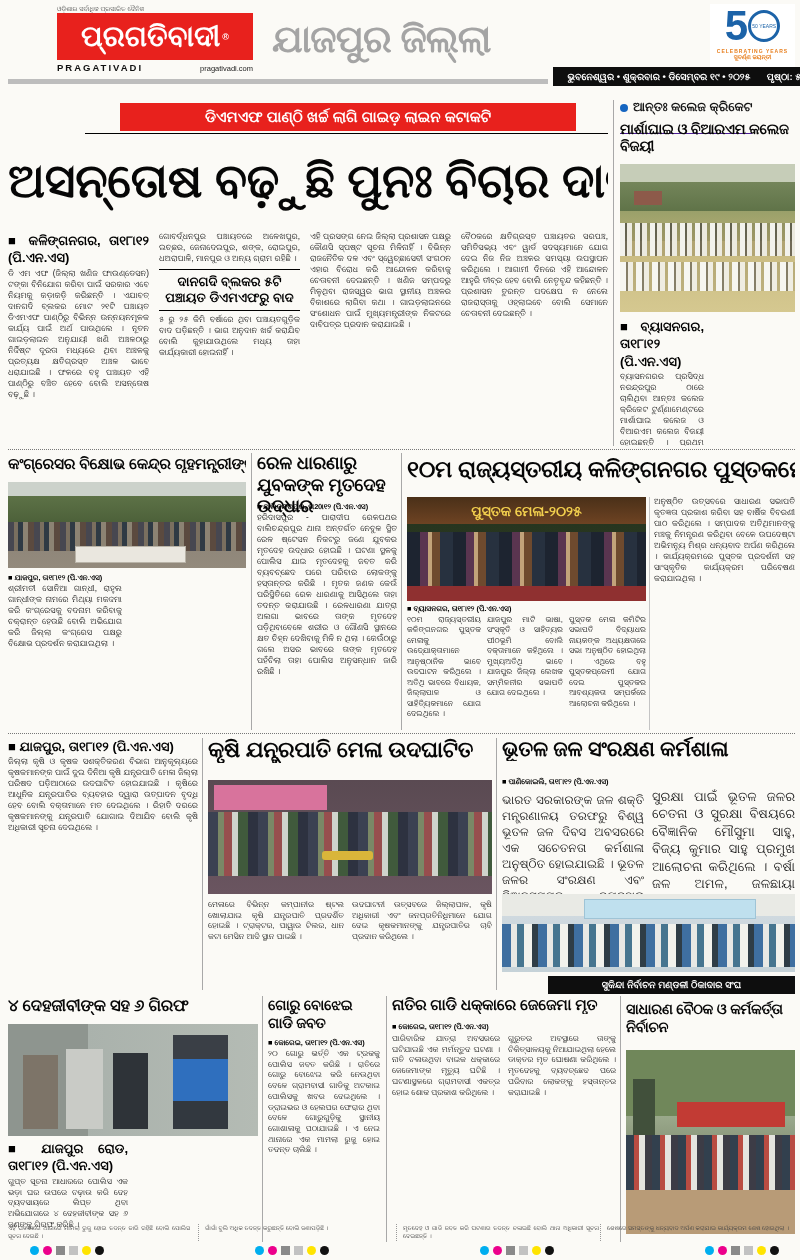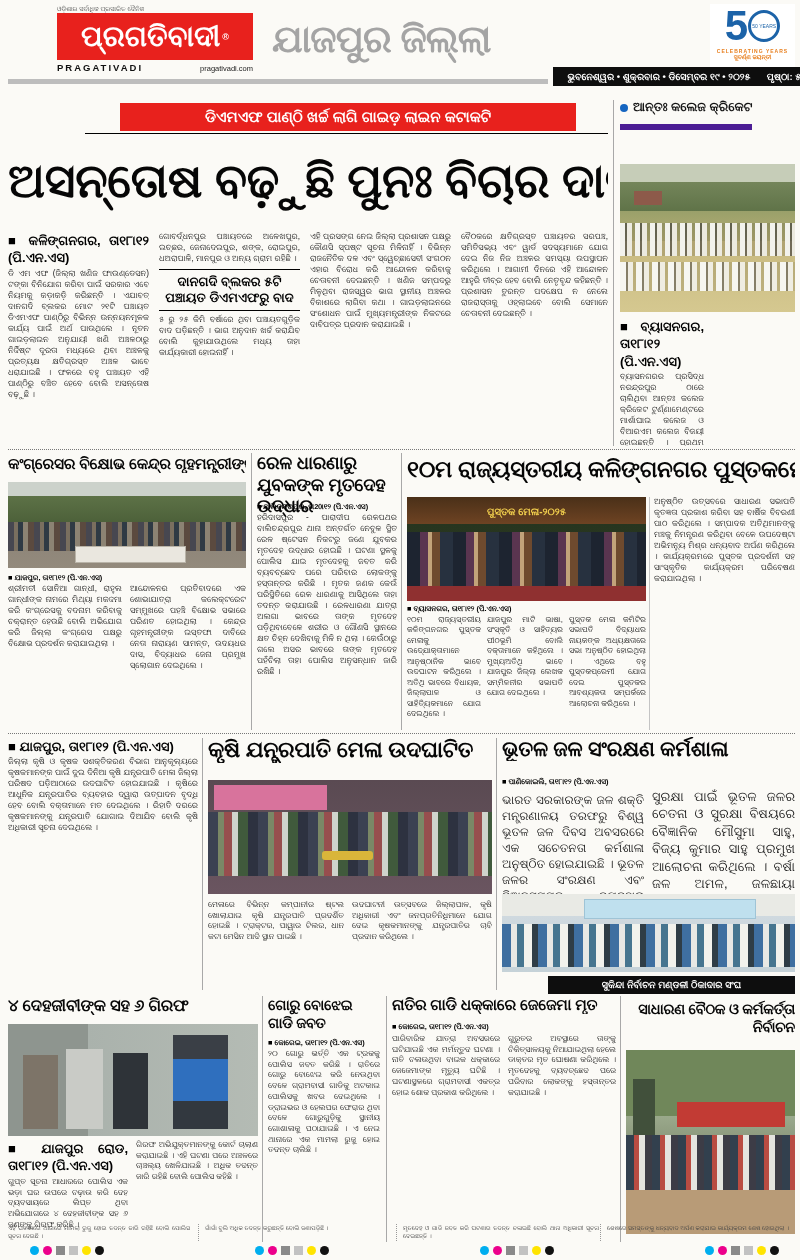--- a/index.html
+++ b/index.html
@@ -33,21 +33,21 @@
   .gray-rule{position:absolute;left:8px;top:79px;width:540px;height:5px;background:#bdbdbd;}
   .blackbox{position:absolute;height:19px;background:#0e0e0e;color:#fff;font-size:9.5px;font-weight:bold;
             display:flex;align-items:center;justify-content:center;}
   
   .kicker-red{position:absolute;left:120px;top:103px;width:456px;height:28px;background:#e8211d;color:#fff;
               font-weight:bold;font-size:15px;display:flex;align-items:center;justify-content:center;}
   .rule-thin{position:absolute;height:1px;background:#000;}
   .main-headline{left:8px;top:136px;width:600px;height:90px;font-size:47px;line-height:90px;text-align:center;}
   .inset{border-top:1.5px solid #000;border-bottom:1.5px solid #000;font-weight:bold;font-size:13px;
          line-height:1.25;text-align:center;padding:4px 0;margin:4px 0;color:#000;}
-  .ckicker{position:absolute;left:620px;top:100px;display:flex;align-items:center;border-bottom:6px solid #4c1d95;padding-bottom:9px;}
+  .ckicker{position:absolute;left:620px;top:100px;display:flex;align-items:center;border-bottom:1px solid #4c1d95;padding-bottom:18px;}
   .ckicker .dot{width:8px;height:8px;border-radius:50%;background:#1565c0;margin-right:5px;}
   .ckicker .txt{font-size:12.5px;font-weight:bold;}
   .kbar{position:absolute;background:#0e0e0e;color:#fff;font-weight:bold;display:flex;align-items:center;justify-content:center;}
   
   .snip{position:absolute;top:1224px;height:17px;font-size:6px;line-height:1.35;color:#444;overflow:hidden;text-align:justify;}
   .regrow{position:absolute;top:1246px;display:flex;gap:4px;align-items:center;}
   .regrow .c{width:9px;height:9px;border-radius:50%;}
   .regrow .s{width:9px;height:9px;}
 </style>
 </head>
@@ -94,20 +94,21 @@
   </div>
   <div class="col" style="left:310px;top:232px;width:141px;height:212px;">ଏହି ପ୍ରସଙ୍ଗ ନେଇ ଜିଲ୍ଲା ପ୍ରଶାସନ ପକ୍ଷରୁ କୌଣସି ସ୍ପଷ୍ଟ ସୂଚନା ମିଳିନାହିଁ । ବିଭିନ୍ନ ରାଜନୈତିକ ଦଳ ଏବଂ ସ୍ୱେଚ୍ଛାସେବୀ ସଂଗଠନ ଏହାର ବିରୋଧ କରି ଆନ୍ଦୋଳନ କରିବାକୁ ଚେତାବନୀ ଦେଇଛନ୍ତି । ଖଣିଜ ସମ୍ପଦରୁ ମିଳୁଥିବା ରାଜସ୍ୱର ଭାଗ ସ୍ଥାନୀୟ ଅଞ୍ଚଳର ବିକାଶରେ ଲାଗିବା କଥା । ଗାଇଡ଼ଲାଇନରେ ସଂଶୋଧନ ପାଇଁ ମୁଖ୍ୟମନ୍ତ୍ରୀଙ୍କ ନିକଟରେ ଦାବିପତ୍ର ପ୍ରଦାନ କରାଯାଇଛି ।</div>
   <div class="col" style="left:461px;top:232px;width:147px;height:212px;">ବୈଠକରେ କ୍ଷତିଗ୍ରସ୍ତ ପଞ୍ଚାୟତର ସରପଞ୍ଚ, ସମିତିସଭ୍ୟ ଏବଂ ୱାର୍ଡ ସଦସ୍ୟମାନେ ଯୋଗ ଦେଇ ନିଜ ନିଜ ଅଞ୍ଚଳର ସମସ୍ୟା ଉପସ୍ଥାପନ କରିଥିଲେ । ଆଗାମୀ ଦିନରେ ଏହି ଆନ୍ଦୋଳନ ଆହୁରି ତୀବ୍ର ହେବ ବୋଲି ନେତୃବୃନ୍ଦ କହିଛନ୍ତି । ପ୍ରଶାସନ ତୁରନ୍ତ ପଦକ୍ଷେପ ନ ନେଲେ ରାଜରାସ୍ତାକୁ ଓହ୍ଲାଇବେ ବୋଲି ସେମାନେ ଚେତାବନୀ ଦେଇଛନ୍ତି ।</div>
 
   <div class="vline" style="left:613px;top:100px;height:346px;"></div>
 
   <div class="ckicker">
     <span class="dot"></span>
     <span class="txt">ଆନ୍ତଃ କଲେଜ କ୍ରିକେଟ</span>
   </div>
+  <div class="hl" style="left:620px;top:121px;width:175px;font-size:14.5px;line-height:1.2;">ମାର୍ଶାଘାଇ ଓ ବିଆରଏମ କଲେଜ ବିଜୟୀ</div>
 
   <div class="photo" style="left:620px;top:164px;width:175px;height:148px;background:linear-gradient(180deg,#c6cdb8 0%,#c6cdb8 12%,#74855a 12%,#5f7348 32%,#9aa06a 32%,#b5ad74 52%,#c8ba80 52%,#d5c890 100%);">
     <div class="pband" style="top:18%;height:10%;left:8%;width:16%;background:#8d5a4a;"></div>
     <div class="pband" style="top:40%;height:22%;background:repeating-linear-gradient(90deg,#f2f2ec 0 5px,rgba(40,40,50,0.55) 5px 7px,#eceadf 7px 12px,rgba(0,0,0,0.12) 12px 15px);"></div>
     <div class="pband" style="top:66%;height:20%;background:repeating-linear-gradient(90deg,#f6f6f0 0 6px,rgba(60,60,70,0.5) 6px 8px,#efede2 8px 13px,rgba(0,0,0,0.1) 13px 16px);"></div>
   </div>
 
   <div class="col" style="left:620px;top:318px;width:84px;height:128px;">
     <div class="by">■ ବ୍ୟାସନଗର, ତା୧୮ା୧୨ (ପି.ଏନ.ଏସ)</div>
     <span>ବ୍ୟାସନଗରର ପ୍ରସିଦ୍ଧ ନରନ୍ଦ୍ରପୁର ଠାରେ ଚାଲିଥିବା ଆନ୍ତଃ କଲେଜ କ୍ରିକେଟ ଟୁର୍ଣ୍ଣାମେଣ୍ଟରେ ମାର୍ଶାଘାଇ କଲେଜ ଓ ବିଆରଏମ କଲେଜ ବିଜୟୀ ହୋଇଛନ୍ତି । ପ୍ରଥମ ମ୍ୟାଚରେ ମାର୍ଶାଘାଇ କଲେଜ ଟସ୍ ଜିତି ପ୍ରଥମେ ବ୍ୟାଟିଂ କରିଥିଲା ।</span>
@@ -115,33 +116,32 @@
 
   <div class="dotline" style="left:8px;top:449px;width:787px;"></div>
 
   <div class="hl nowrap" style="left:8px;top:455px;width:238px;font-size:15.5px;">କଂଗ୍ରେସର ବିକ୍ଷୋଭ କେନ୍ଦ୍ର ଗୃହମନ୍ତ୍ରୀଙ୍କ ଇସ୍ତଫା ଦାବି</div>
   <div class="photo" style="left:8px;top:482px;width:238px;height:86px;background:linear-gradient(180deg,#ccd2cb 0%,#ccd2cb 16%,#5d7247 16%,#4c6039 48%,#8a8277 48%,#938a7c 100%);">
     <div class="pband" style="top:46%;height:34%;background:repeating-linear-gradient(90deg,#474750 0 6px,#7a6f5f 6px 10px,#2f3a44 10px 15px,#8c8373 15px 20px,#5b4a3f 20px 26px);"></div>
     <div class="pband" style="left:28%;width:46%;top:74%;height:18%;background:#eae7df;border:1px solid #b9b4a8;"></div>
   </div>
   <div class="by-abs" style="left:8px;top:573px;">■ ଯାଜପୁର, ତା୧୮ା୧୨ (ପି.ଏନ.ଏସ)</div>
   <div class="col" style="left:8px;top:584px;width:114px;height:146px;">ଶ୍ରୀମତୀ ସୋନିଆ ଗାନ୍ଧୀ, ରାହୁଲ ଗାନ୍ଧୀଙ୍କ ନାମରେ ମିଥ୍ୟା ମକଦ୍ଦମା କରି କଂଗ୍ରେସକୁ ବଦନାମ କରିବାକୁ ଚକ୍ରାନ୍ତ ହେଉଛି ବୋଲି ଅଭିଯୋଗ କରି ଜିଲ୍ଲା କଂଗ୍ରେସ ପକ୍ଷରୁ ବିକ୍ଷୋଭ ପ୍ରଦର୍ଶନ କରାଯାଇଥିଲା ।</div>
-  <div class="col" style="left:130px;top:584px;width:116px;height:146px;">ଆନ୍ଦୋଳନର ପ୍ରତିବାଦରେ ଏକ ଶୋଭାଯାତ୍ରା କଲେକ୍ଟରେଟ ସମ୍ମୁଖରେ ପହଞ୍ଚି ବିକ୍ଷୋଭ ସଭାରେ ପରିଣତ ହୋଇଥିଲା । କେନ୍ଦ୍ର ଗୃହମନ୍ତ୍ରୀଙ୍କ ଇସ୍ତଫା ଦାବିରେ ନେତା ନାରାୟଣ ସାମନ୍ତ, ଉଦୟଧର ଦାସ, ବିଦ୍ୟାଧର ଜେନା ପ୍ରମୁଖ ସ୍ଲୋଗାନ ଦେଇଥିଲେ ।</div>
 
   <div class="vline" style="left:251px;top:453px;height:277px;"></div>
 
   <div class="hl" style="left:257px;top:453px;width:140px;font-size:18px;line-height:1.2;">ରେଳ ଧାରଣାରୁ ଯୁବକଙ୍କ ମୃତଦେହ ଉଦ୍ଧାର</div>
   <div class="by-abs" style="left:257px;top:502px;">■ ବାଲିଚନ୍ଦ୍ରପୁର, ତା20ା୧୨ (ପି.ଏନ.ଏସ)</div>
   <div class="col" style="left:257px;top:513px;width:140px;height:216px;">ହରିଦାସପୁର - ପାରାଦୀପ ରେଳପଥର ବାଲିଚନ୍ଦ୍ରପୁର ଥାନା ଅନ୍ତର୍ଗତ ନେବୁଳ ସ୍ଥିତ ରେଳ ଷ୍ଟେସନ ନିକଟରୁ ଜଣେ ଯୁବକର ମୃତଦେହ ଉଦ୍ଧାର ହୋଇଛି । ଘଟଣା ସ୍ଥଳକୁ ପୋଲିସ ଯାଇ ମୃତଦେହକୁ ଜବତ କରି ବ୍ୟବଚ୍ଛେଦ ପରେ ପରିବାର ଲୋକଙ୍କୁ ହସ୍ତାନ୍ତର କରିଛି । ମୃତକ ଜଣକ କେଉଁ ପରିସ୍ଥିତିରେ ରେଳ ଧାରଣାକୁ ଆସିଥିଲେ ତାହା ତଦନ୍ତ କରାଯାଉଛି । ରେଳଧାରଣା ଯାତ୍ରା ଅଲଗା ଭାବରେ ତାଙ୍କ ମୃତଦେହ ପଡ଼ିଥିବାବେଳେ ଶରୀର ଓ ଗୌଣସି ସ୍ଥାନରେ କ୍ଷତ ଚିହ୍ନ ଦେଖିବାକୁ ମିଳି ନ ଥିଲା । କେଉଁଠାରୁ ଗଲେ ଅସର ଭାବରେ ତାଙ୍କ ମୃତଦେହ ପହଁଚିଲା ତାହା ପୋଲିସ ଅନୁସନ୍ଧାନ ଜାରି ରଖିଛି ।</div>
 
   <div class="vline" style="left:401px;top:453px;height:277px;"></div>
 
   <div class="hl nowrap" style="left:407px;top:456px;width:388px;font-size:23px;">୧୦ମ ରାଜ୍ୟସ୍ତରୀୟ କଳିଙ୍ଗନଗର ପୁସ୍ତକମେଳା ଉଦଘାଟିତ</div>
   <div class="photo" style="left:407px;top:497px;width:239px;height:104px;background:linear-gradient(180deg,#4a3018 0%,#6e4323 26%,#27351f 26%,#2c3a24 100%);">
-    <div class="pband" style="top:5%;height:18%;display:flex;align-items:center;justify-content:center;color:#f3d04e;font-size:10px;font-weight:bold;">ପୁସ୍ତକ ମେଳା-୨୦୨୫</div>
+    <div class="pband" style="top:5%;height:18%;display:flex;align-items:center;justify-content:center;color:#f3d04e;font-size:14px;font-weight:bold;">ପୁସ୍ତକ ମେଳା-୨୦୨୫</div>
     <div class="pband" style="top:34%;height:52%;background:repeating-linear-gradient(90deg,#1d2430 0 13px,#5a3550 13px 21px,#c2a37a 21px 25px,#6e4a2e 25px 33px,#27313f 33px 46px);"></div>
     <div class="pband" style="top:86%;height:14%;background:#8f3030;"></div>
   </div>
   <div class="vline" style="left:649px;top:497px;height:233px;background:#c4c4c4;"></div>
   <div class="col" style="left:654px;top:497px;width:141px;height:233px;">ଅନୁଷ୍ଠିତ ଉତ୍ସବରେ ସାଧାରଣ ସଭାପତି କୃତଜ୍ଞତା ପ୍ରକାଶ କରିବା ସହ ବାର୍ଷିକ ବିବରଣୀ ପାଠ କରିଥିଲେ । ସମ୍ପାଦକ ଅତିଥିମାନଙ୍କୁ ମଞ୍ଚକୁ ନିମନ୍ତ୍ରଣ କରିଥିବା ବେଳେ ଉପଦେଷ୍ଟା ଅଭିମନ୍ୟୁ ମିଶ୍ର ଧନ୍ୟବାଦ ଅର୍ପଣ କରିଥିଲେ । କାର୍ଯ୍ୟକ୍ରମରେ ପୁସ୍ତକ ପ୍ରଦର୍ଶନୀ ସହ ସାଂସ୍କୃତିକ କାର୍ଯ୍ୟକ୍ରମ ପରିବେଷଣ କରାଯାଇଥିଲା ।</div>
   <div class="by-abs" style="left:407px;top:604px;">■ ବ୍ୟାସନଗର, ତା୧୮ା୧୨ (ପି.ଏନ.ଏସ)</div>
   <div class="col" style="left:407px;top:615px;width:74px;height:115px;font-size:7.8px;">୧୦ମ ରାଜ୍ୟସ୍ତରୀୟ କଳିଙ୍ଗନଗର ପୁସ୍ତକ ମେଳାକୁ ଉଦ୍ଯୋକ୍ତାମାନେ ଆନୁଷ୍ଠାନିକ ଭାବେ ଉଦଘାଟନ କରିଥିଲେ । ଅତିଥି ଭାବରେ ବିଧାୟକ, ଜିଲ୍ଲାପାଳ ଓ ସାହିତ୍ୟିକମାନେ ଯୋଗ ଦେଇଥିଲେ ।</div>
   <div class="col" style="left:487px;top:615px;width:76px;height:115px;font-size:7.8px;">ଯାଜପୁର ମାଟି ଭାଷା, ସଂସ୍କୃତି ଓ ସାହିତ୍ୟର ପୀଠଭୂମି ବୋଲି ବକ୍ତାମାନେ କହିଥିଲେ । ମୁଖ୍ୟଅତିଥି ଭାବେ ଯାଜପୁର ଜିଲ୍ଲା ଲେଖକ ସମ୍ମିଳନୀର ସଭାପତି ଯୋଗ ଦେଇଥିଲେ ।</div>
   <div class="col" style="left:569px;top:615px;width:77px;height:115px;font-size:7.8px;">ପୁସ୍ତକ ମେଳା କମିଟିର ସଭାପତି ବିଦ୍ୟାଧର ନାୟକଙ୍କ ଅଧ୍ୟକ୍ଷତାରେ ସଭା ଅନୁଷ୍ଠିତ ହୋଇଥିଲା । ଏଥିରେ ବହୁ ପୁସ୍ତକପ୍ରେମୀ ଯୋଗ ଦେଇ ପୁସ୍ତକର ଆବଶ୍ୟକତା ସମ୍ପର୍କରେ ଆଲୋଚନା କରିଥିଲେ ।</div>
 
@@ -177,38 +177,37 @@
   <div class="photo" style="left:8px;top:1024px;width:250px;height:112px;background:linear-gradient(90deg,#8e958f 0%,#8e958f 32%,#aab2ac 32%,#b4bbb4 100%);">
     <div class="pband" style="left:6%;width:14%;top:28%;height:66%;background:#7d7468;"></div>
     <div class="pband" style="left:23%;width:15%;top:22%;height:72%;background:#c9cbc6;"></div>
     <div class="pband" style="left:42%;width:14%;top:26%;height:68%;background:#2e3338;"></div>
     <div class="pband" style="left:66%;width:22%;top:10%;height:84%;background:linear-gradient(180deg,#3a3f46 0 26%,#2f6fbe 26% 70%,#32383f 70% 100%);"></div>
   </div>
   <div class="col" style="left:8px;top:1140px;width:120px;height:100px;font-size:8px;">
     <div class="by">■ ଯାଜପୁର ରୋଡ, ତା୧୮ା୧୨ (ପି.ଏନ.ଏସ)</div>
     <span>ଗୁପ୍ତ ସୂଚନା ଆଧାରରେ ପୋଲିସ ଏକ ଭଡ଼ା ଘର ଉପରେ ଚଢ଼ାଉ କରି ଦେହ ବ୍ୟବସାୟରେ ଲିପ୍ତ ଥିବା ଅଭିଯୋଗରେ ୪ ଦେହଜୀବୀଙ୍କ ସହ ୬ ଜଣଙ୍କୁ ଗିରଫ କରିଛି ।</span>
   </div>
-  <div class="col" style="left:136px;top:1140px;width:122px;height:100px;font-size:8px;">ଗିରଫ ଅଭିଯୁକ୍ତମାନଙ୍କୁ କୋର୍ଟ ଚାଲାଣ କରାଯାଇଛି । ଏହି ଘଟଣା ପରେ ଅଞ୍ଚଳରେ ଚାଞ୍ଚଲ୍ୟ ଖେଳିଯାଇଛି । ଅଧିକ ତଦନ୍ତ ଜାରି ରହିଛି ବୋଲି ପୋଲିସ କହିଛି ।</div>
 
   <div class="vline" style="left:262px;top:996px;height:246px;"></div>
 
   <div class="hl" style="left:268px;top:996px;width:112px;font-size:14.5px;line-height:1.25;">ଗୋରୁ ବୋଝେଇ ଗାଡି ଜବତ</div>
   <div class="by-abs" style="left:268px;top:1038px;">■ କୋରେଇ, ତା୧୮ା୧୨ (ପି.ଏନ.ଏସ)</div>
   <div class="col" style="left:268px;top:1049px;width:112px;height:192px;font-size:8px;">୨୦ ଗୋରୁ ଭର୍ତ୍ତି ଏକ ଟ୍ରକକୁ ପୋଲିସ ଜବତ କରିଛି । ରାତିରେ ଗୋରୁ ବୋଝେଇ କରି ନେଉଥିବା ବେଳେ ଗ୍ରାମବାସୀ ଗାଡିକୁ ଅଟକାଇ ପୋଲିସକୁ ଖବର ଦେଇଥିଲେ । ଡ୍ରାଇଭର ଓ ହେଲପର ଫେରାର ଥିବା ବେଳେ ଗୋରୁଗୁଡ଼ିକୁ ସ୍ଥାନୀୟ ଗୋଶାଳାକୁ ପଠାଯାଇଛି । ଏ ନେଇ ଥାନାରେ ଏକ ମାମଲା ରୁଜୁ ହୋଇ ତଦନ୍ତ ଚାଲିଛି ।</div>
 
   <div class="vline" style="left:386px;top:996px;height:246px;"></div>
 
   <div class="hl nowrap" style="left:392px;top:996px;width:224px;font-size:15.5px;">ନାତିର ଗାଡି ଧକ୍କାରେ ଜେଜେମା ମୃତ</div>
   <div class="by-abs" style="left:392px;top:1022px;">■ କୋରେଇ, ତା୧୮ା୧୨ (ପି.ଏନ.ଏସ)</div>
   <div class="col" style="left:392px;top:1034px;width:108px;height:206px;font-size:8px;">ପାରିବାରିକ ଯାତ୍ରା ଅବସରରେ ଘଟିଯାଇଛି ଏକ ମର୍ମନ୍ତୁଦ ଘଟଣା । ନାତି ଚଳାଉଥିବା ବାଇକ ଧକ୍କାରେ ଜେଜେମାଙ୍କ ମୃତ୍ୟୁ ଘଟିଛି । ଘଟଣାସ୍ଥଳରେ ଗ୍ରାମବାସୀ ଏକତ୍ର ହୋଇ ଶୋକ ପ୍ରକାଶ କରିଥିଲେ ।</div>
   <div class="col" style="left:508px;top:1034px;width:108px;height:206px;font-size:8px;">ଗୁରୁତର ଅବସ୍ଥାରେ ତାଙ୍କୁ ଚିକିତ୍ସାଳୟକୁ ନିଆଯାଇଥିଲା ହେଲେ ଡାକ୍ତର ମୃତ ଘୋଷଣା କରିଥିଲେ । ମୃତଦେହକୁ ବ୍ୟବଚ୍ଛେଦ ପରେ ପରିବାର ଲୋକଙ୍କୁ ହସ୍ତାନ୍ତର କରାଯାଇଛି ।</div>
 
   <div class="vline" style="left:620px;top:996px;height:246px;"></div>
 
-  <div class="hl" style="left:626px;top:1000px;width:169px;font-size:14.5px;line-height:1.25;text-align:right;">ସାଧାରଣ ବୈଠକ ଓ କର୍ମକର୍ତ୍ତା ନିର୍ବାଚନ</div>
+  <div class="hl" style="left:626px;top:1000px;width:169px;font-size:14.5px;line-height:1.25;">ସାଧାରଣ ବୈଠକ ଓ କର୍ମକର୍ତ୍ତା ନିର୍ବାଚନ</div>
   <div class="photo" style="left:626px;top:1050px;width:169px;height:184px;background:linear-gradient(180deg,#70875a 0%,#70875a 36%,#9aa98b 36%,#8f9c80 46%,#7b6d5a 46%,#87786300 100%),linear-gradient(180deg,#70875a 0%,#7b6d5a 100%);">
     <div class="pband" style="left:30%;width:64%;top:28%;height:14%;background:#c23b34;"></div>
     <div class="pband" style="left:4%;width:13%;top:16%;height:66%;background:#41503b;"></div>
     <div class="pband" style="top:46%;height:30%;background:repeating-linear-gradient(90deg,#32404e 0 8px,#b94c42 8px 13px,#e4e4df 13px 19px,#3c3c46 19px 26px);"></div>
     <div class="pband" style="top:76%;height:24%;background:#b89b77;"></div>
   </div>
 
   <div class="snip" style="left:8px;width:182px;">ଏହି ଘଟଣାରେ ଥାନାରେ ମାମଲା ରୁଜୁ ହୋଇ ତଦନ୍ତ ଜାରି ରହିଛି ବୋଲି ପୋଲିସ ସୂଚନା ଦେଇଛି ।</div>
   <div class="snip" style="left:198px;width:190px;border-left:1px dotted #999;padding-left:6px;">ଗାଁଗାଁ ବୁଲି ଅଧିକ ତଦନ୍ତ କରୁଛନ୍ତି ବୋଲି ଜଣାପଡ଼ିଛି ।</div>
   <div class="snip" style="left:396px;width:196px;border-left:1px dotted #999;padding-left:6px;">ମୃତଦେହ ଓ ଗାଡି ଜବତ କରି ଘଟଣାର ତଦନ୍ତ ଚଳାଇଛି ବୋଲି ଥାନା ଅଧିକାରୀ ସୂଚନା ଦେଇଛନ୍ତି ।</div>

